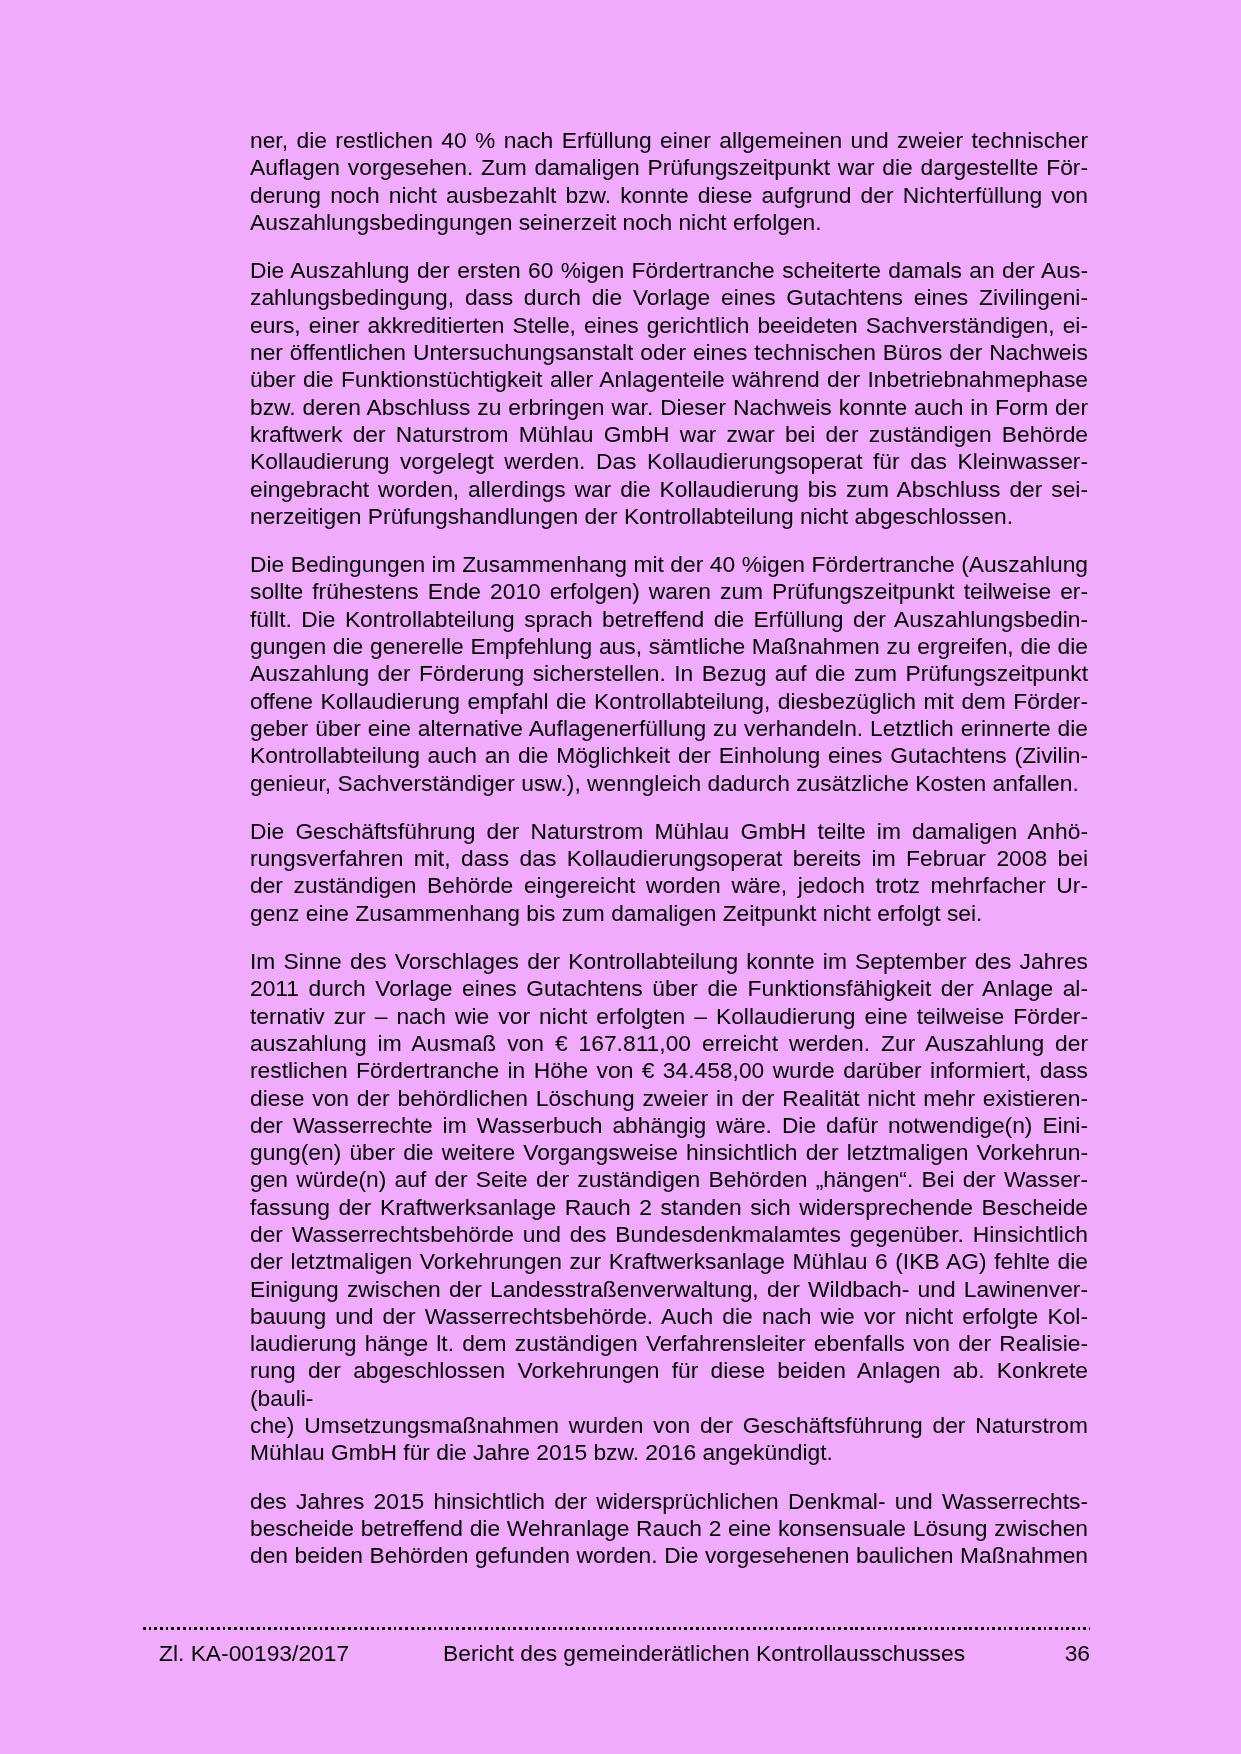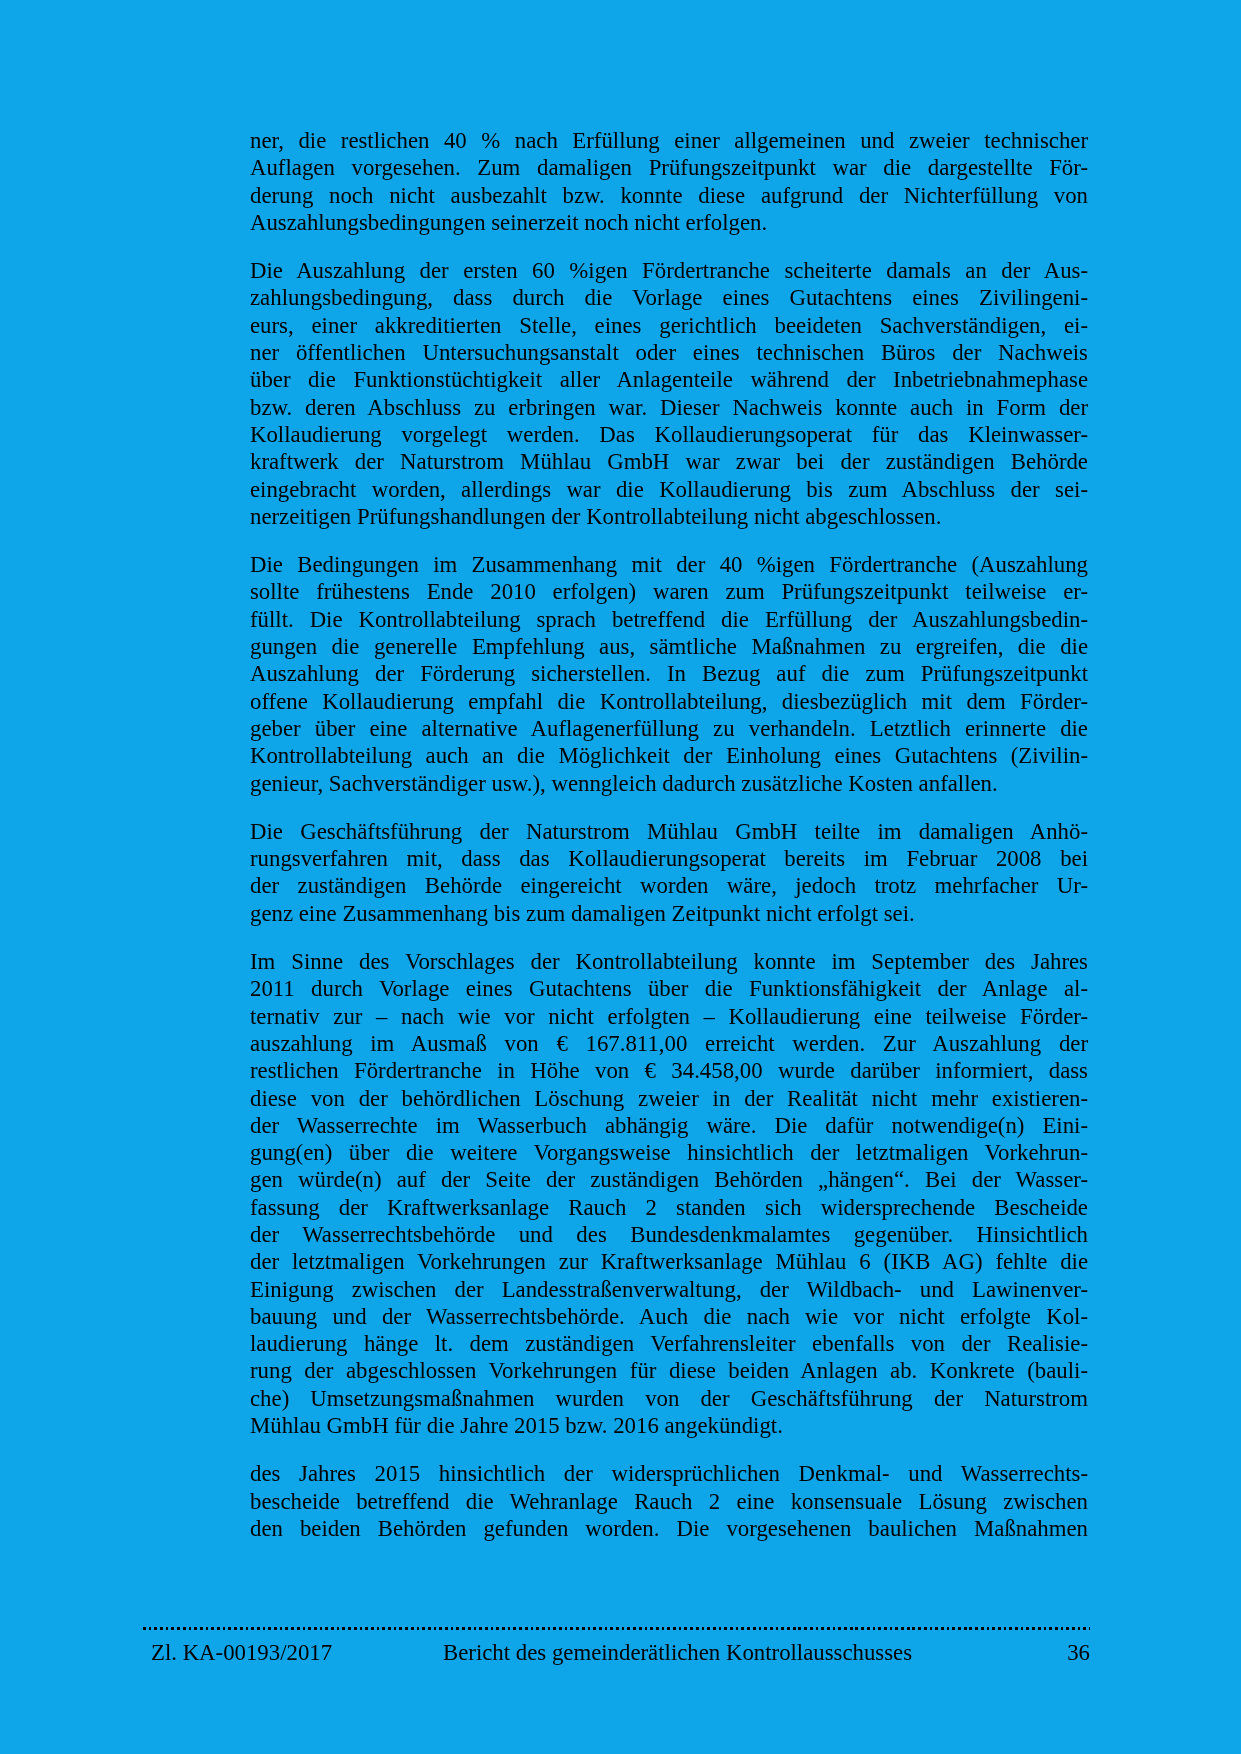--- a/index.html
+++ b/index.html
@@ -4,23 +4,23 @@
 <style>
   html, body {
     margin: 0;
     padding: 0;
     background: #ffffff;
   }
   .page {
     position: relative;
     width: 1241px;
     height: 1754px;
-    background: #0ea5e9;
+    background: #f0abfc;
     color: #000000;
-    font-family: Liberation Serif, serif;
+    font-family: Liberation Sans, sans-serif;
     overflow: hidden;
   }
   .body-text {
     position: absolute;
     left: 250px;
     top: 127px;
     width: 838px;
     font-size: 22.8px;
     line-height: 27.3px;
     color: #000000;
@@ -54,21 +54,21 @@
     height: 3px;
     background: repeating-linear-gradient(to right, #000 0 2.7px, transparent 2.7px 5.7px);
     margin-bottom: 10px;
   }
   .footer-row {
     position: relative;
     height: 28px;
   }
   .footer-ref {
     position: absolute;
-    left: 8px;
+    left: 16px;
     top: 0;
     text-align: center;
   }
   .footer-title {
     position: absolute;
     left: 300px;
     top: 0;
   }
   .footer-pageno {
     position: absolute;
@@ -88,22 +88,22 @@
         <div class="ln">derung noch nicht ausbezahlt bzw. konnte diese aufgrund der Nichterfüllung von</div>
         <div class="ln last">Auszahlungsbedingungen seinerzeit noch nicht erfolgen.</div>
       </div>
       <div class="para">
         <div class="ln">Die Auszahlung der ersten 60 %igen Fördertranche scheiterte damals an der Aus-</div>
         <div class="ln">zahlungsbedingung, dass durch die Vorlage eines Gutachtens eines Zivilingeni-</div>
         <div class="ln">eurs, einer akkreditierten Stelle, eines gerichtlich beeideten Sachverständigen, ei-</div>
         <div class="ln">ner öffentlichen Untersuchungsanstalt oder eines technischen Büros der Nachweis</div>
         <div class="ln">über die Funktionstüchtigkeit aller Anlagenteile während der Inbetriebnahmephase</div>
         <div class="ln">bzw. deren Abschluss zu erbringen war. Dieser Nachweis konnte auch in Form der</div>
+        <div class="ln">kraftwerk der Naturstrom Mühlau GmbH war zwar bei der zuständigen Behörde</div>
         <div class="ln">Kollaudierung vorgelegt werden. Das Kollaudierungsoperat für das Kleinwasser-</div>
-        <div class="ln">kraftwerk der Naturstrom Mühlau GmbH war zwar bei der zuständigen Behörde</div>
         <div class="ln">eingebracht worden, allerdings war die Kollaudierung bis zum Abschluss der sei-</div>
         <div class="ln last">nerzeitigen Prüfungshandlungen der Kontrollabteilung nicht abgeschlossen.</div>
       </div>
       <div class="para">
         <div class="ln">Die Bedingungen im Zusammenhang mit der 40 %igen Fördertranche (Auszahlung</div>
         <div class="ln">sollte frühestens Ende 2010 erfolgen) waren zum Prüfungszeitpunkt teilweise er-</div>
         <div class="ln">füllt. Die Kontrollabteilung sprach betreffend die Erfüllung der Auszahlungsbedin-</div>
         <div class="ln">gungen die generelle Empfehlung aus, sämtliche Maßnahmen zu ergreifen, die die</div>
         <div class="ln">Auszahlung der Förderung sicherstellen. In Bezug auf die zum Prüfungszeitpunkt</div>
         <div class="ln">offene Kollaudierung empfahl die Kontrollabteilung, diesbezüglich mit dem Förder-</div>

